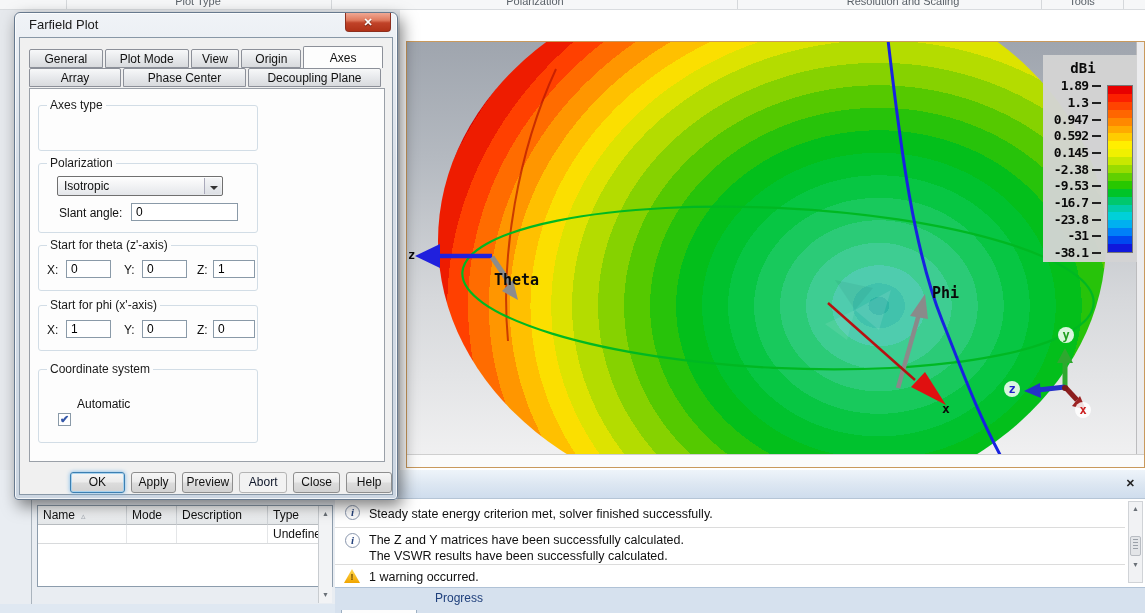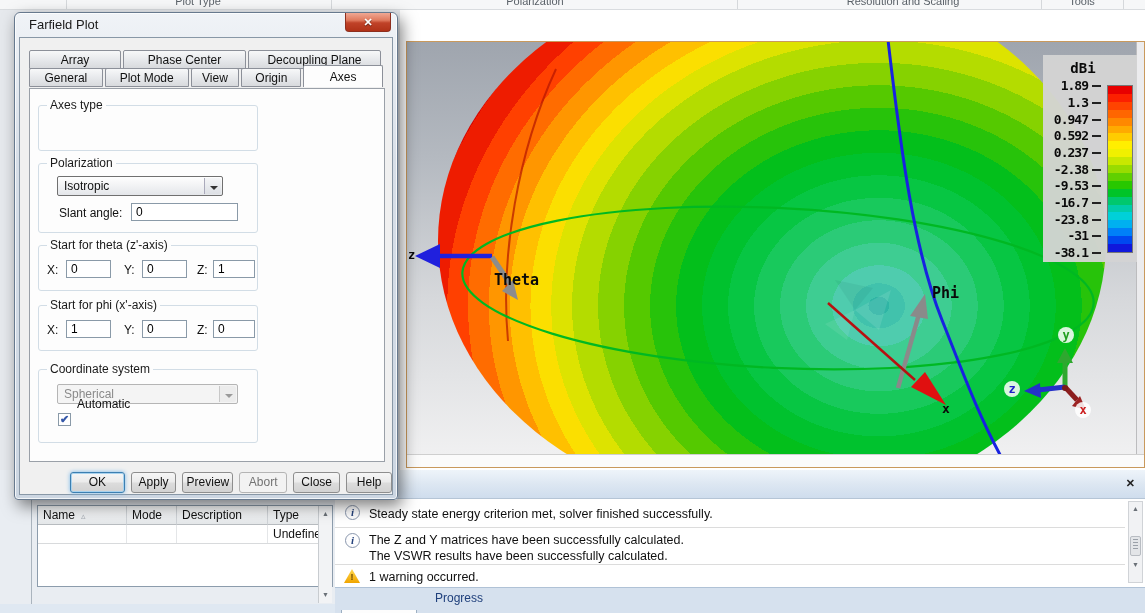--- a/index.html
+++ b/index.html
@@ -96,21 +96,21 @@
          font-family:"Liberation Sans",sans-serif; font-size:12px; padding-left:4px; }
   .flbl { position:absolute; font-size:12px; }
   .cb { position:absolute; width:13px; height:13px; background:#fff; border:1px solid #8a9aa8;
         font-size:11px; line-height:11px; text-align:center; color:#3558a8; font-weight:bold; cursor:pointer; }
 
   .btnrow { position:absolute; left:0; right:0; top:434px; display:flex; gap:6px; padding-left:50px; }
   .btn { height:21px; font-size:12px; text-align:center; line-height:19px;
          background:linear-gradient(180deg,#f6f6f6,#ebebeb 48%,#dcdcdc 52%,#d2d2d2);
          border:1px solid #8e8e8e; border-radius:3px; cursor:pointer; color:#111; }
   .btn.focused { border-color:#3c7fb1; box-shadow:0 0 0 1px #a8d2ee inset, 0 0 4px #7ab8e8; }
-  .btn.disabled { color:#737373; background:#f2f2f2; border-color:#b4b4b4; cursor:default; }
+  .btn.disabled { color:#0f172a; background:#f2f2f2; border-color:#b4b4b4; cursor:default; }
 
   
   .bl-panel { position:absolute; left:0; top:470px; width:335px; height:143px; background:#e9edf2; }
   .bl-vline { position:absolute; left:31px; top:0; width:1px; height:143px; background:#aab4be; }
   .ptable { position:absolute; left:37px; top:35px; width:296px; height:82px; background:#fff;
             border:1px solid #8c9cac; }
   .phead { display:flex; height:19px; }
   .phc { background:linear-gradient(180deg,#fbfcfd,#eef0f2 60%,#e5e8ea);
          border-right:1px solid #cfd3d7; border-bottom:1px solid #b8bcc0;
          font-size:12px; padding:2px 0 0 5px; cursor:pointer; }
@@ -228,21 +228,21 @@
           </div>
         <div class="lt" style="top:57px">
             <span class="ltx">0.947</span>
             <span class="ldash"></span>
           </div>
         <div class="lt" style="top:73px">
             <span class="ltx">0.592</span>
             <span class="ldash"></span>
           </div>
         <div class="lt" style="top:90px">
-            <span class="ltx">0.237</span>
+            <span class="ltx">0.145</span>
             <span class="ldash"></span>
           </div>
         <div class="lt" style="top:107px">
             <span class="ltx">-2.38</span>
             <span class="ldash"></span>
           </div>
         <div class="lt" style="top:123px">
             <span class="ltx">-9.53</span>
             <span class="ldash"></span>
           </div>
@@ -272,31 +272,31 @@
 </div>
 
 <div class="dialog">
   <div class="dlg-title">Farfield Plot</div>
   <div class="dlg-close">
     <span>✕</span>
   </div>
   <div class="dlg-body">
 
     <div class="tabs">
-      <div class="trow">
-        <div class="tab" style="width:92px">Array</div>
-        <div class="tab" style="width:123px">Phase Center</div>
-        <div class="tab" style="width:133px">Decoupling Plane</div>
-      </div>
       <div class="trow trow2">
         <div class="tab" style="width:74px">General</div>
         <div class="tab" style="width:84px">Plot Mode</div>
         <div class="tab" style="width:49px">View</div>
         <div class="tab" style="width:60px">Origin</div>
         <div class="tab active" style="width:80px">Axes</div>
+      </div>
+      <div class="trow">
+        <div class="tab" style="width:92px">Array</div>
+        <div class="tab" style="width:123px">Phase Center</div>
+        <div class="tab" style="width:133px">Decoupling Plane</div>
       </div>
     </div>
 
     <div class="tab-panel">
 
       <div class="group" style="top:16px;height:46px">
         <span class="group-label">Axes type</span>
       </div>
 
       <div class="group" style="top:74px;height:70px">
@@ -324,24 +324,20 @@
         <span class="flbl" style="left:8px;top:17px">X:</span>
         <input class="txt" style="left: 27px; top: 14px; width: 45px;" value="1">
         <span class="flbl" style="left:85px;top:17px">Y:</span>
         <input class="txt" style="left: 103px; top: 14px; width: 45px;" value="0">
         <span class="flbl" style="left:158px;top:17px">Z:</span>
         <input class="txt" style="left: 174px; top: 14px; width: 42px;" value="0">
       </div>
 
       <div class="group" style="top:280px;height:74px">
         <span class="group-label">Coordinate system</span>
-        <div class="combo disabled" style="left:18px;top:14px;width:181px">
-          <span>Spherical</span>
-          <span class="chev"></span>
-        </div>
         <span class="cb" style="left:19px;top:43px"><span>✔</span></span>
         <span class="flbl" style="left:38px;top:27px">Automatic</span>
       </div>
     </div>
 
     <div class="btnrow">
       <div class="btn focused" style="width:60px">OK</div>
       <div class="btn" style="width:50px">Apply</div>
       <div class="btn" style="width:56px">Preview</div>
       <div class="btn disabled" style="width:52px">Abort</div>

